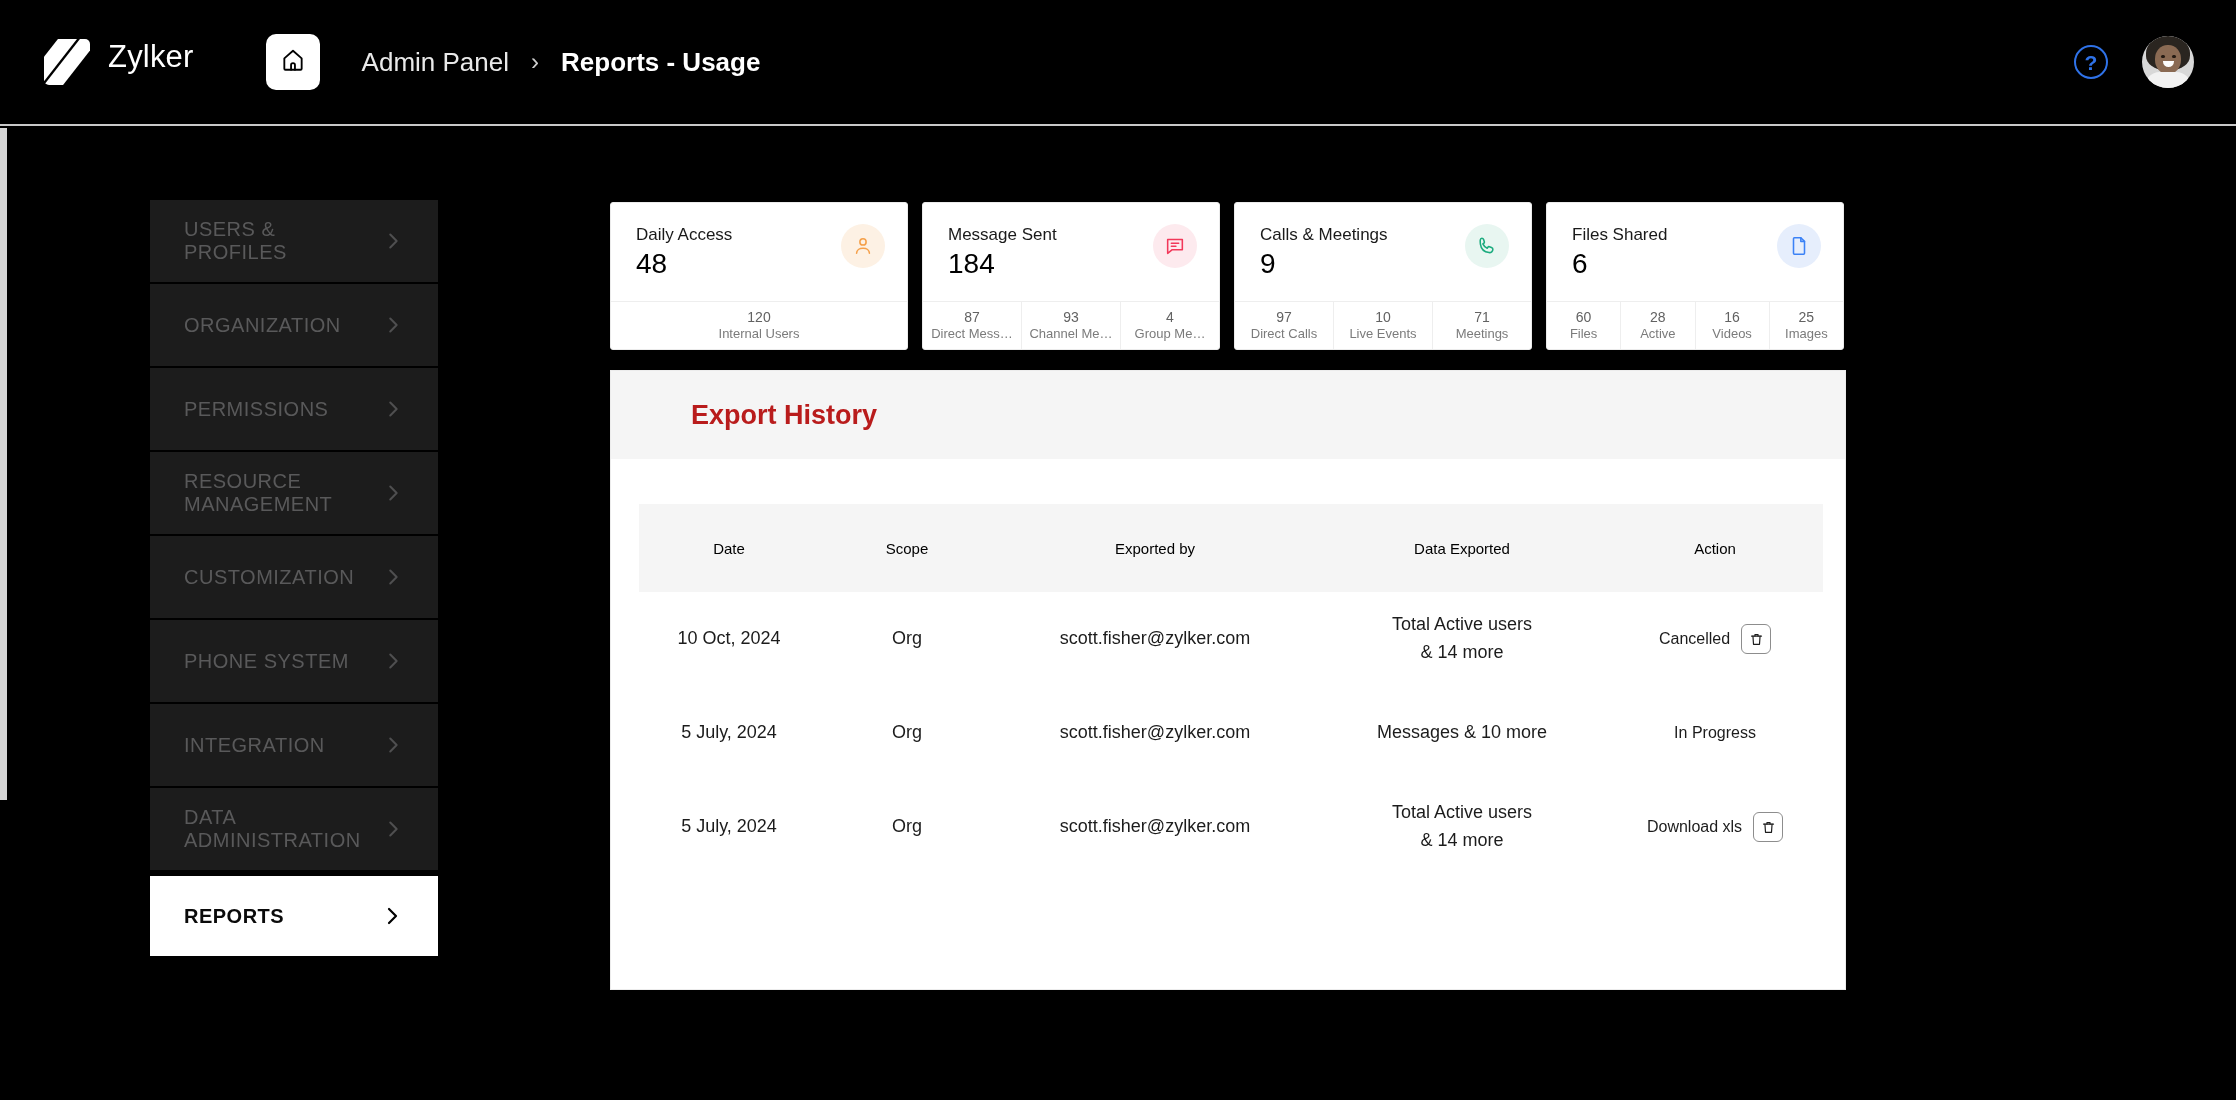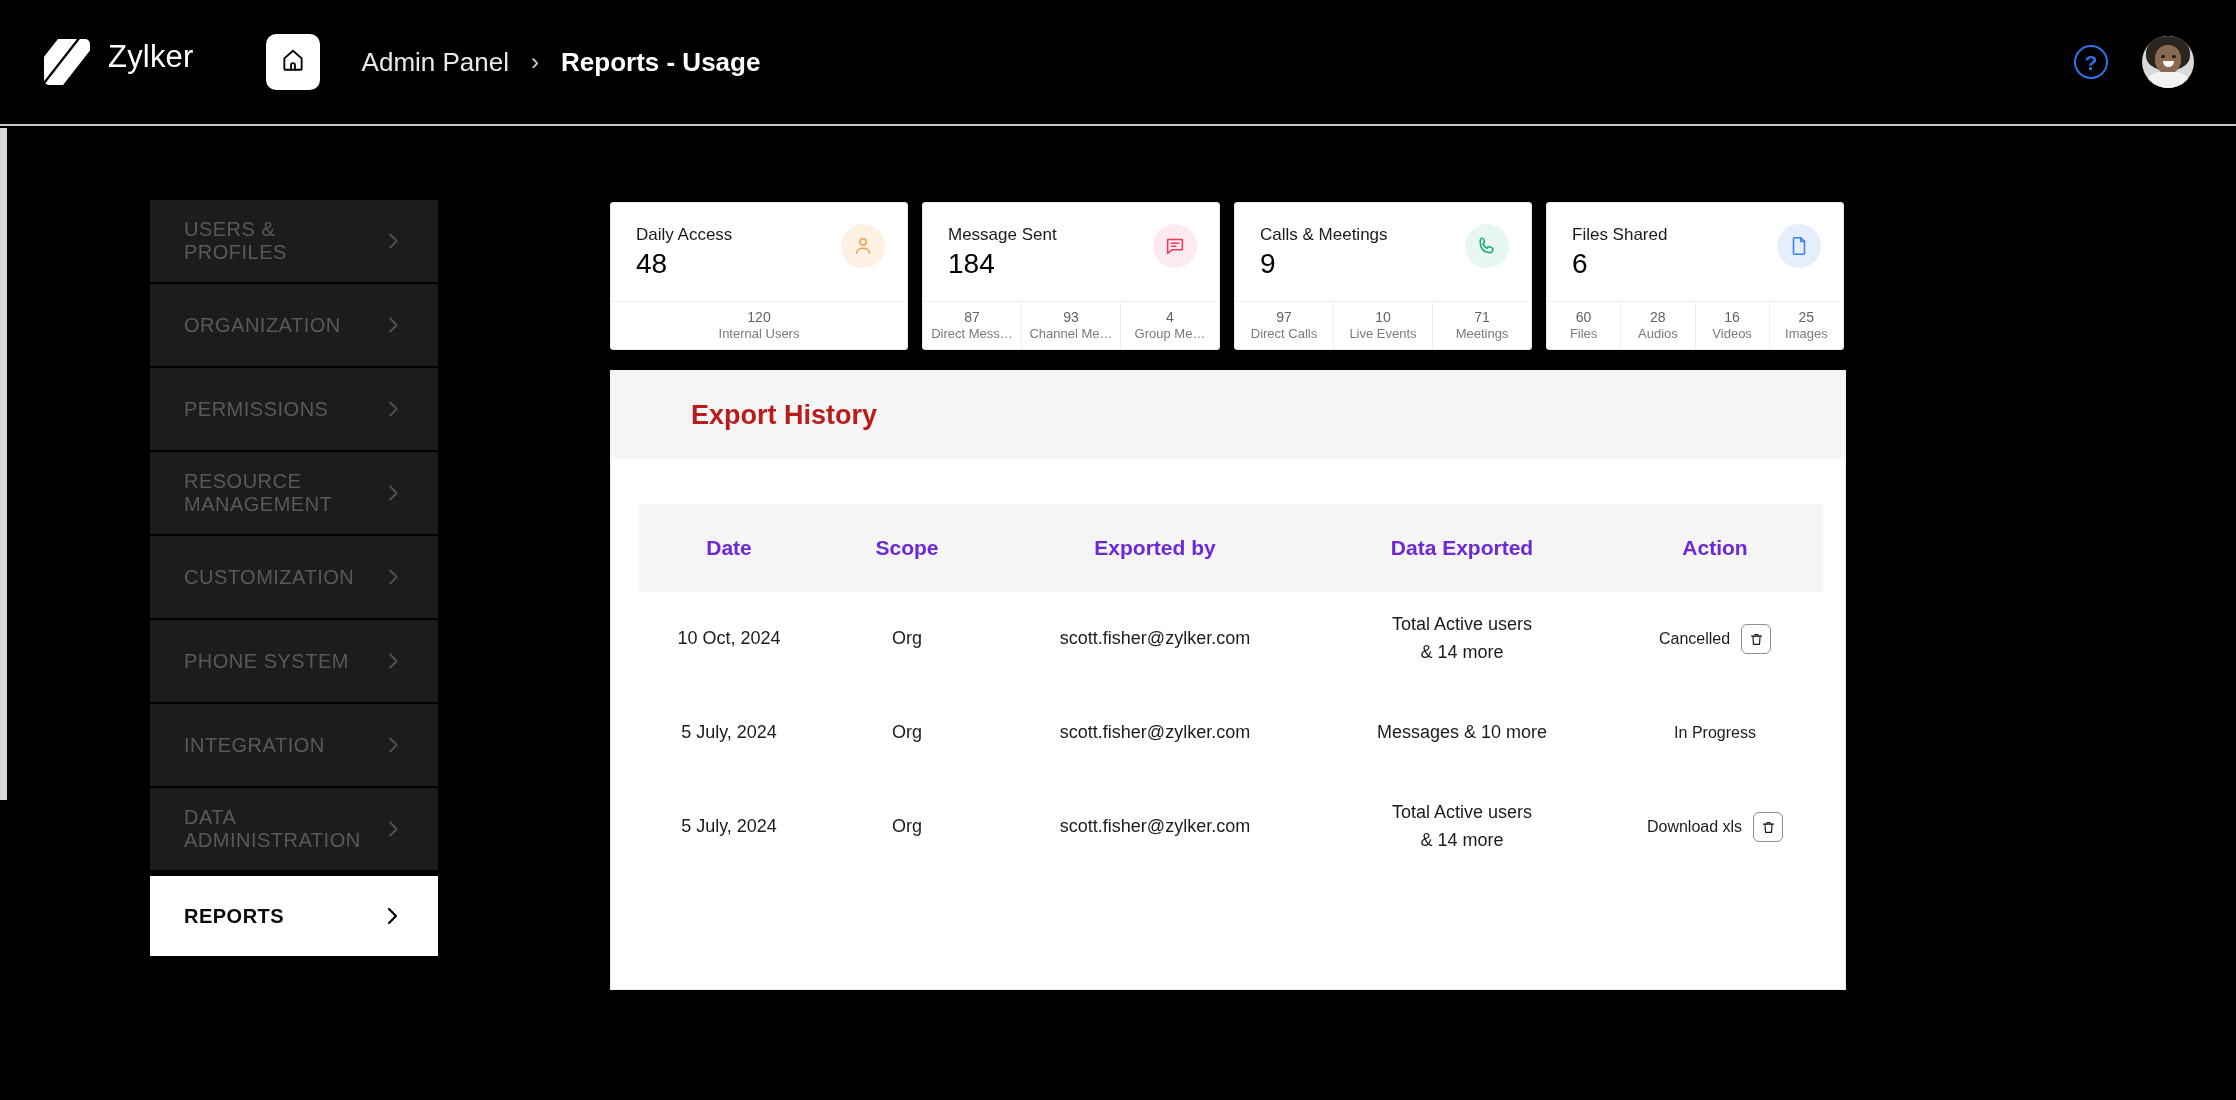--- a/index.html
+++ b/index.html
@@ -318,23 +318,23 @@
     text-align: center;
     padding: 0 6px;
   }
   .col-date   { width: 180px; }
   .col-scope  { width: 176px; }
   .col-by     { width: 320px; }
   .col-data   { width: 294px; }
   .col-action { width: 212px; }
 
   .th {
-    color: #6d28d9;
-    font-size: 21px;
-    font-weight: 700;
+    color: #000000;
+    font-size: 15px;
+    font-weight: 400;
   }
   .td {
     color: #1c1c1c;
     font-size: 18px;
     font-weight: 400;
     line-height: 1.55;
   }
   .action-cell {
     display: flex;
     align-items: center;
@@ -564,21 +564,21 @@
           </svg>
         </div>
       </div>
       <div class="stat-foot">
         <div class="foot-seg">
           <span class="foot-num">60</span>
           <span class="foot-lab">Files</span>
         </div>
         <div class="foot-seg">
           <span class="foot-num">28</span>
-          <span class="foot-lab">Audios</span>
+          <span class="foot-lab">Active</span>
         </div>
         <div class="foot-seg">
           <span class="foot-num">16</span>
           <span class="foot-lab">Videos</span>
         </div>
         <div class="foot-seg">
           <span class="foot-num">25</span>
           <span class="foot-lab">Images</span>
         </div>
       </div>

